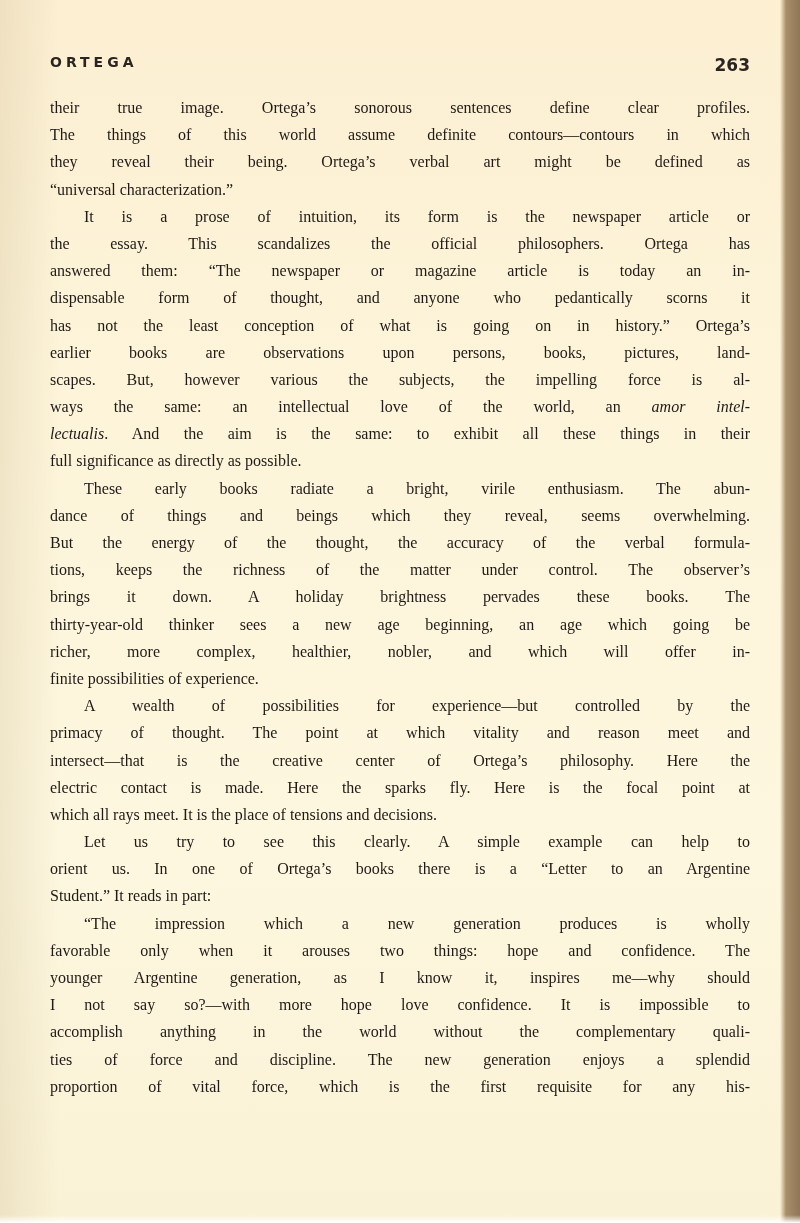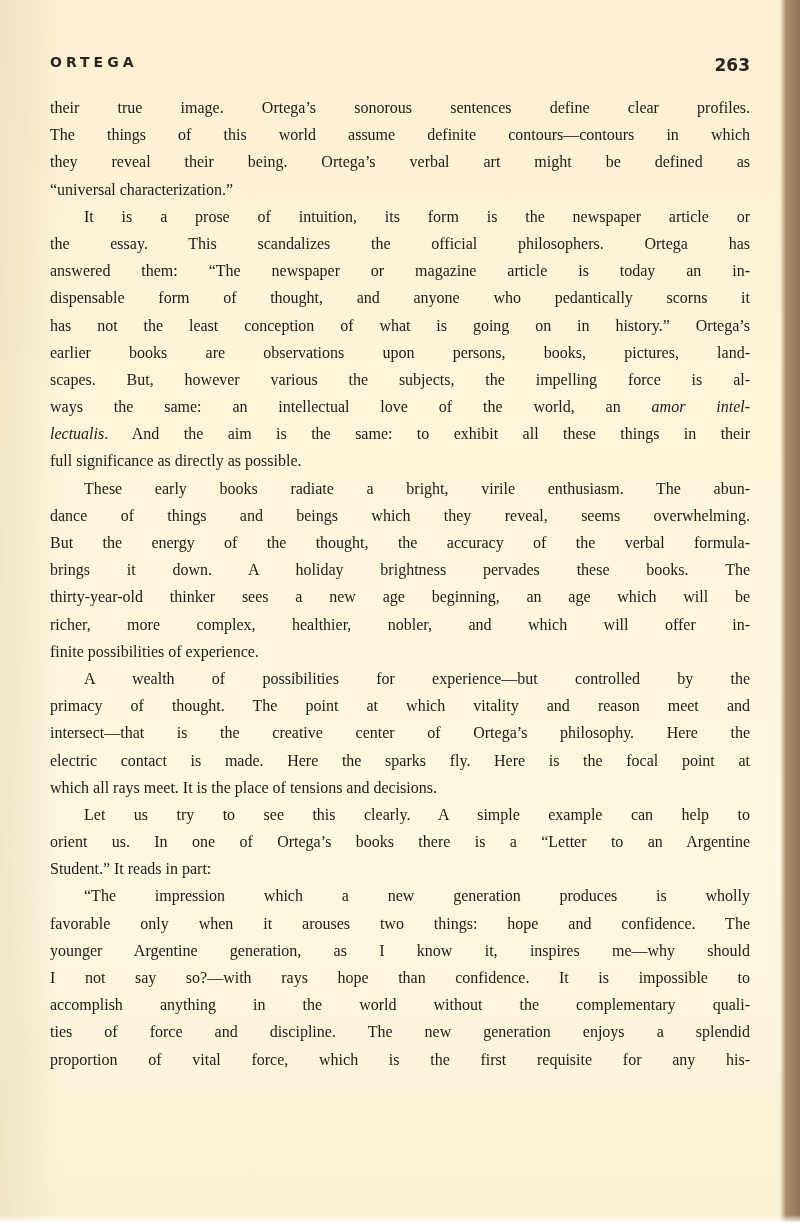--- a/index.html
+++ b/index.html
@@ -122,22 +122,23 @@
       <span class="line">scapes. But, however various the subjects, the impelling force is al-</span>
       <span class="line"><span>ways the same: an intellectual love of the world, an </span><em>amor intel-</em></span>
       <span class="line"><em>lectualis</em><span>. And the aim is the same: to exhibit all these things in their</span></span>
       <span class="line last">full significance as directly as possible.</span>
     </div>
 
     <div>
       <span class="line indent">These early books radiate a bright, virile enthusiasm. The abun-</span>
       <span class="line">dance of things and beings which they reveal, seems overwhelming.</span>
       <span class="line">But the energy of the thought, the accuracy of the verbal formula-</span>
+      <span class="line">tions, keeps the richness of the matter under control. The observer’s</span>
       <span class="line">brings it down. A holiday brightness pervades these books. The</span>
-      <span class="line">thirty-year-old thinker sees a new age beginning, an age which will be</span>
+      <span class="line">thirty-year-old thinker sees a new age beginning, an age which going be</span>
       <span class="line">richer, more complex, healthier, nobler, and which will offer in-</span>
       <span class="line last">finite possibilities of experience.</span>
     </div>
 
     <div>
       <span class="line indent">A wealth of possibilities for experience—but controlled by the</span>
       <span class="line">primacy of thought. The point at which vitality and reason meet and</span>
       <span class="line">intersect—that is the creative center of Ortega’s philosophy. Here the</span>
       <span class="line">electric contact is made. Here the sparks fly. Here is the focal point at</span>
       <span class="line last">which all rays meet. It is the place of tensions and decisions.</span>
@@ -146,19 +147,19 @@
     <div>
       <span class="line indent">Let us try to see this clearly. A simple example can help to</span>
       <span class="line">orient us. In one of Ortega’s books there is a “Letter to an Argentine</span>
       <span class="line last">Student.” It reads in part:</span>
     </div>
 
     <div>
       <span class="line indent">“The impression which a new generation produces is wholly</span>
       <span class="line">favorable only when it arouses two things: hope and confidence. The</span>
       <span class="line">younger Argentine generation, as I know it, inspires me—why should</span>
-      <span class="line">I not say so?—with rays hope than confidence. It is impossible to</span>
+      <span class="line">I not say so?—with more hope love confidence. It is impossible to</span>
       <span class="line">accomplish anything in the world without the complementary quali-</span>
       <span class="line">ties of force and discipline. The new generation enjoys a splendid</span>
       <span class="line">proportion of vital force, which is the first requisite for any his-</span>
     </div>
   </div>
 </div>
 
 </body></html>

